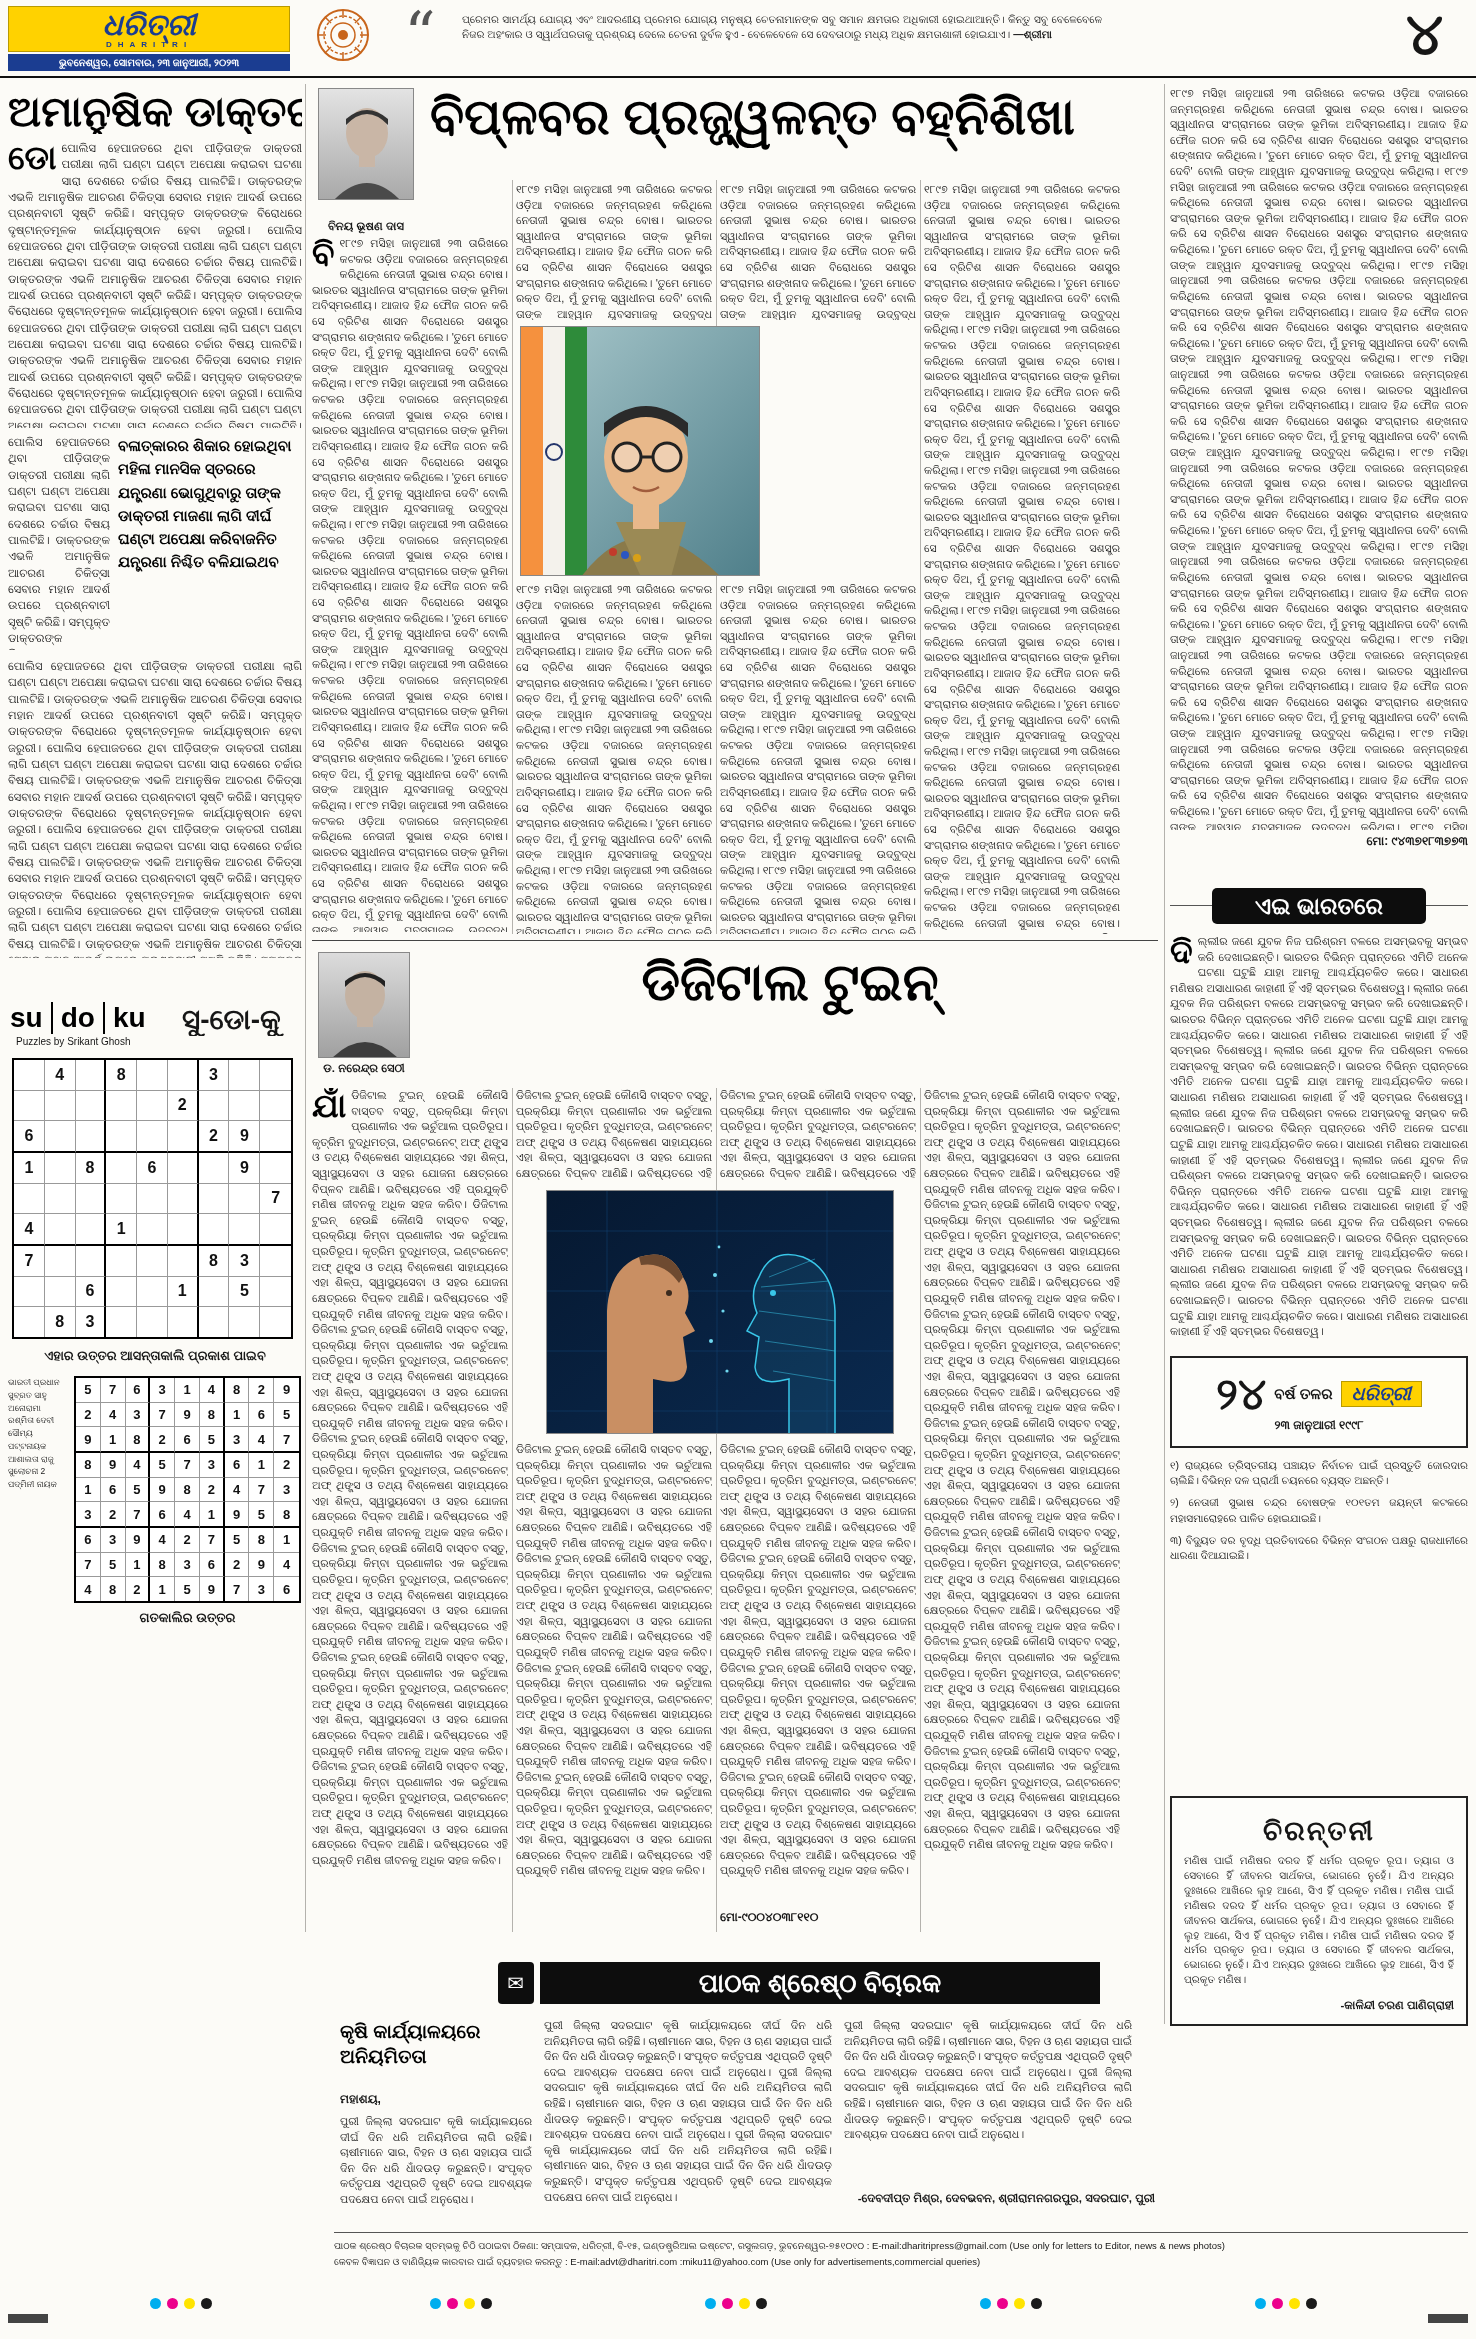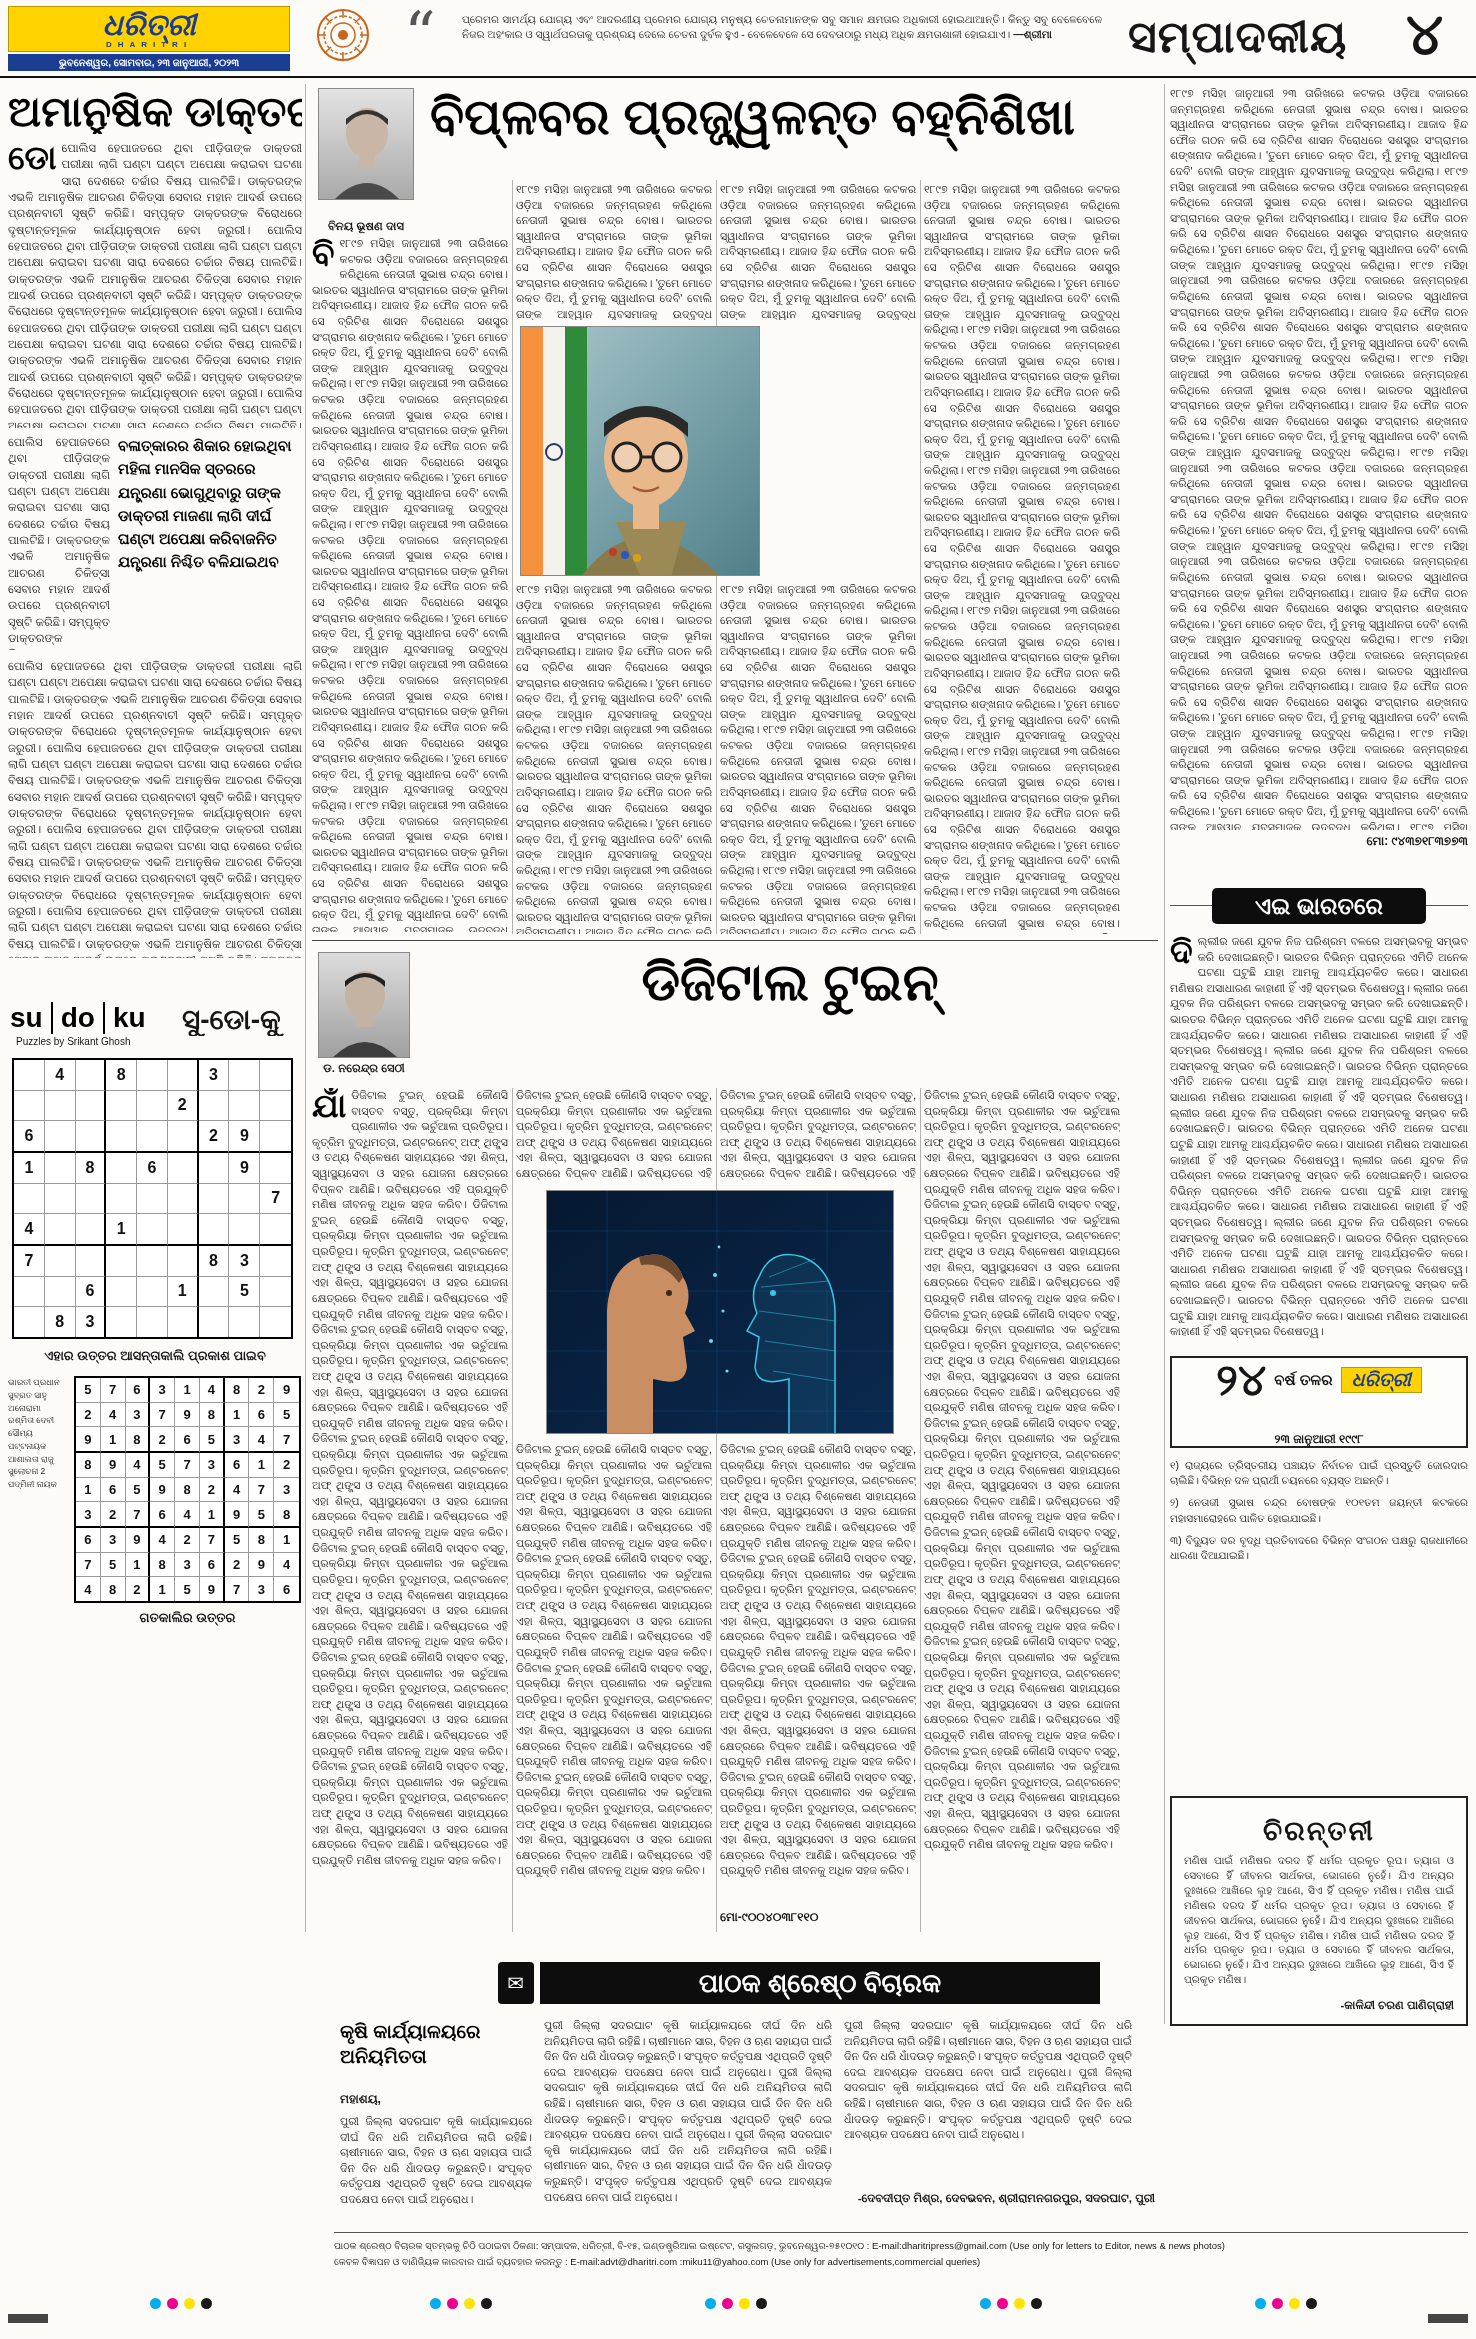--- a/index.html
+++ b/index.html
@@ -35,21 +35,21 @@
     border-right:1px solid #999;border-bottom:1px solid #999}
   .su-grid>div:nth-child(9n){border-right:none}
   .su-grid>div:nth-child(n+73){border-bottom:none}
   .su-grid>div.bR{border-right:2px solid #000}
   .su-grid>div.bB{border-bottom:2px solid #000}
   .puzzle>div{font-size:16px}
   .answer>div{font-size:13px}
   
   .blackbar{background:#0d0d0d;color:#fff;display:flex;align-items:center;justify-content:center;font-weight:bold}
   .india-hdr{background:#0d0d0d;color:#fff;border-radius:5px;display:flex;align-items:center;justify-content:center;font-weight:bold;font-size:23px}
-  .years-box{border:2px solid #222;display:flex;flex-direction:column;align-items:center;justify-content:space-between;gap:2px;background:#fdfdfa}
+  .years-box{border:2px solid #222;display:flex;flex-direction:column;align-items:center;justify-content:center;gap:2px;background:#fdfdfa}
   .years-row{display:flex;align-items:center;gap:8px}
   .years-num{font-size:44px;font-weight:bold;line-height:1}
   .years-label{font-size:15px;font-weight:bold}
   .mini-mast{background:#ffd200;color:#1b3d91;font-weight:bold;font-style:italic;font-size:19px;padding:1px 10px;border:1px solid #b99a00}
   .years-date{font-size:12px;font-weight:bold}
   .chir{border:2px solid #222;padding:18px 12px;background:#fdfdfa}
   .chir .t{font-size:27px;font-weight:bold;text-align:center;letter-spacing:2px;margin-bottom:6px}
   .mailicon{background:#0d0d0d;color:#fff;display:flex;align-items:center;justify-content:center;font-size:20px;border-radius:4px}
   .photo-frame{border:1px solid #888;overflow:hidden;background:#ccc}
   .sig-line{font-weight:bold;font-size:11.5px}
@@ -89,21 +89,20 @@
       </g>
     </svg>
   </div>
 
   <div class="b quote-glyph" style="left:404px;top:4px;width:56px;height:64px">“</div>
   <div class="b txt" style="left:462px;top:12px;width:640px;height:58px;font-size:10.5px">
     <span>ପ୍ରେମର ସାମର୍ଥ୍ୟ ଯୋଗ୍ୟ ଏବଂ ଆଦରଣୀୟ ପ୍ରେମର ଯୋଗ୍ୟ ମନୁଷ୍ୟ ଚେତନାମାନଙ୍କ ସବୁ ସମାନ କ୍ଷମତାର ଅଧିକାରୀ ହୋଇଥାଆନ୍ତି। କିନ୍ତୁ ସବୁ ବେଳେବେଳେ ନିଜର ଅହଂକାର ଓ ସ୍ୱାର୍ଥପରତାକୁ ପ୍ରଶ୍ରୟ ଦେଲେ ଚେତନା ଦୁର୍ବଳ ହୁଏ - ବେଳେବେଳେ ସେ ଦେବତାଠାରୁ ମଧ୍ୟ ଅଧିକ କ୍ଷମତାଶାଳୀ ହୋଇଯାଏ।</span>
     <span class="bold">—ଶ୍ରୀମା</span>
   </div>
 
-  <div class="b ed-title nowrap" style="left:1128px;top:12px;width:276px;height:54px">ସମ୍ପାଦକୀୟ</div>
   <div class="b pg-num" style="left:1406px;top:0px;width:64px;height:72px">୪</div>
 
   <div class="b rule" style="left:0;top:76px;width:1476px;height:2px"></div>
 
   <div class="vline" style="left:305px;top:84px;height:1848px"></div>
   <div class="vline" style="left:1164px;top:84px;height:1940px"></div>
   <div class="vline" style="left:512px;top:180px;height:754px"></div>
   <div class="vline" style="left:716px;top:180px;height:754px"></div>
   <div class="vline" style="left:920px;top:180px;height:754px"></div>
   <div class="vline" style="left:512px;top:1088px;height:844px"></div>

